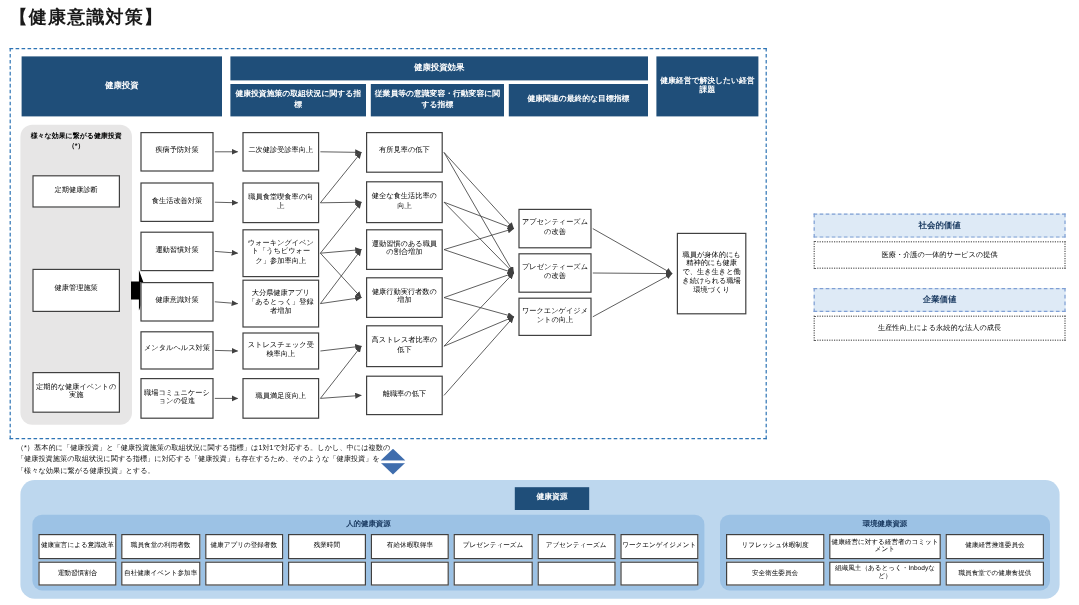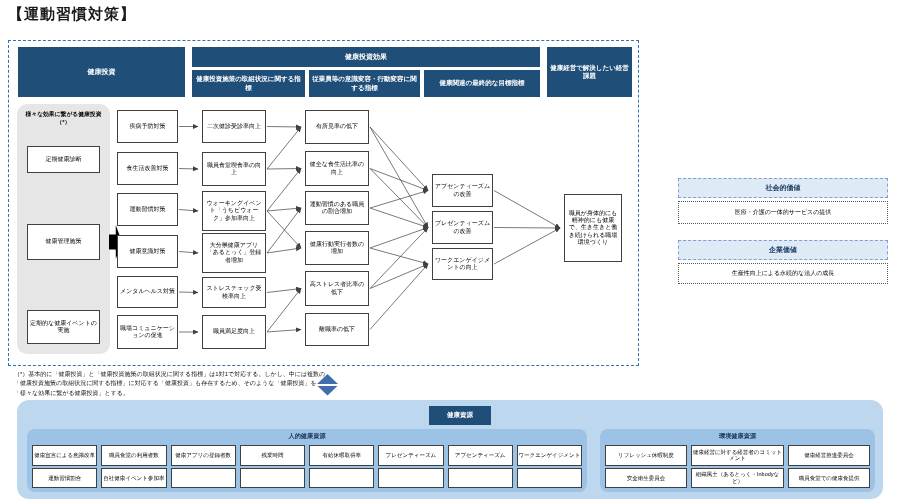--- a/index.html
+++ b/index.html
@@ -34,21 +34,21 @@
   .res-box{flex:1;background:#fff;border:1px solid #404040;display:flex;align-items:center;justify-content:center;text-align:center;font-size:5.5px;line-height:1.15;white-space:nowrap;overflow:hidden;box-sizing:border-box;}
   .env-panel .res-box{white-space:normal;padding:0 1px;}
   #edges{left:0;top:0;width:899px;height:504px;pointer-events:none;}
   #edges line{stroke:#404040;stroke-width:0.7;}
 </style>
 </head>
 <body>
 
 <div id="canvas">
 
-  <div class="abs page-title">【運動習慣対策】</div>
+  <div class="abs page-title">【健康意識対策】</div>
 
   <div class="abs main-frame"></div>
 
   <div class="abs navy hdr hdr-big" style="left:18px;top:47px;width:167px;height:50px;">健康投資</div>
   <div class="abs navy hdr hdr-big" style="left:192px;top:47px;width:348px;height:20px;">健康投資効果</div>
   <div class="abs navy hdr" style="left:192px;top:70px;width:113px;height:27px;">健康投資施策の取組状況に関する指標</div>
   <div class="abs navy hdr" style="left:309px;top:70px;width:111px;height:27px;">従業員等の意識変容・行動変容に関する指標</div>
   <div class="abs navy hdr" style="left:424px;top:70px;width:116px;height:27px;">健康関連の最終的な目標指標</div>
   <div class="abs navy hdr" style="left:547px;top:47px;width:85px;height:50px;">健康経営で解決したい経営課題</div>
 

